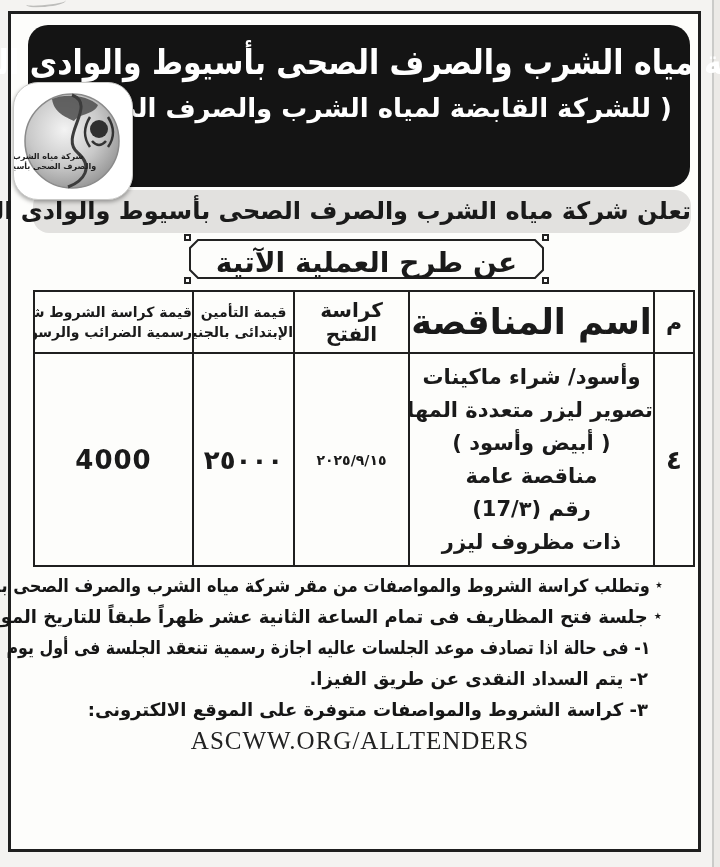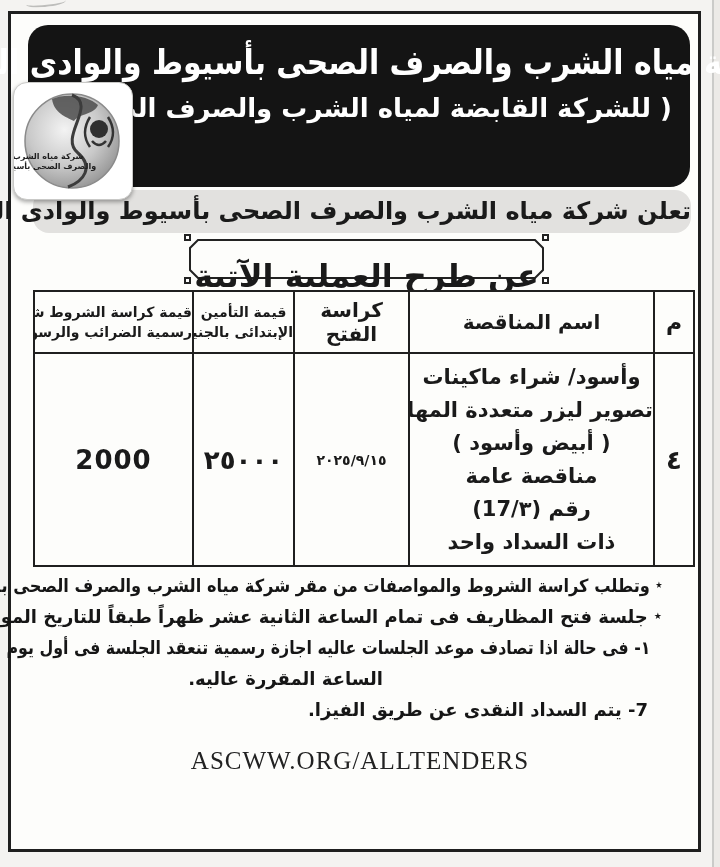--- a/index.html
+++ b/index.html
@@ -26,36 +26,36 @@
   }
   .hd-title {
     margin-top:12px; font-size:34px; font-weight:bold; white-space:nowrap;
     transform:scaleX(.88); transform-origin:center; line-height:50px;
   }
   .hd-sub1 { font-size:21px; font-weight:bold; line-height:30px; margin-top:2px; }
   .hd-sub2 { font-size:26px; font-weight:bold; line-height:38px; margin-top:2px; white-space:nowrap; }
 
   .logo-badge {
     position:absolute; left:2px; top:68px; width:118px; height:116px; z-index:5;
-    background:#ffffff; border-radius:14px; border:1px solid #c9c9c7;
+    background:#ffffff; border-radius:25px; border:1px solid #c9c9c7;
     box-shadow:0 2px 4px rgba(0,0,0,.35);
   }
   .logo-badge svg { display:block; }
 
   
   .announce-band {
     position:absolute; left:22px; top:176px; width:658px; height:43px;
     background:#e2e1df; border-radius:16px;
     font-size:24px; font-weight:bold; line-height:43px; text-align:center; white-space:nowrap;
   }
   .announce-box { position:absolute; left:177px; top:224px; width:357px; height:42px; }
   .announce-box svg.outline { position:absolute; left:0; top:0; }
   .announce-box .subject {
-    position:absolute; left:0; top:17px; width:100%; height:100%;
-    font-size:32px; font-weight:bold; line-height:42px; text-align:center;
+    position:absolute; left:0; top:4px; width:100%; height:100%;
+    font-size:28px; font-weight:bold; line-height:42px; text-align:center;
   }
   .knob { position:absolute; width:7px; height:7px; background:#fff; border:2px solid #222; box-sizing:border-box; }
   .knob.tl { left:-4px; top:-4px; }  .knob.tr { right:-4px; top:-4px; }
   .knob.bl { left:-4px; bottom:-4px; } .knob.br { right:-4px; bottom:-4px; }
 
   
   table.tender {
     position:absolute; left:22px; top:276px; width:660px;
     border-collapse:collapse; table-layout:fixed; direction:rtl;
   }
@@ -64,21 +64,21 @@
     font-weight:bold; padding:0; background:#fdfdfb; overflow:hidden;
   }
   tr.hrow { height:62px; }
   tr.brow { height:213px; }
   col.c-serial  { width:40px; }
   col.c-name    { width:245px; }
   col.c-session { width:115px; }
   col.c-deposit { width:101px; }
   col.c-booklet { width:159px; }
   .th-serial  { font-size:22px; }
-  .th-name    { font-size:20px;margin-top:24px; }
+  .th-name    { font-size:35px;margin-top:24px; }
   .th-session { font-size:20px; }
   .th-small   { font-size:14px; line-height:20px; white-space:nowrap; }
   .td-serial  { font-size:26px; }
   .td-session { font-size:14px; }
   .td-amount  { font-size:26px; letter-spacing:1px; }
   .name-line  { font-size:21px; line-height:33px; white-space:nowrap; }
 
   
   .notes {
     position:absolute; left:5px; top:556px; width:652px;
@@ -88,21 +88,21 @@
   .n-marker { font-size:15px; padding-left:6px; vertical-align:2px; }
   .pr-b  { padding-right:6px; }
   .n-b1  { transform:scaleX(.9); transform-origin:right center; }
   .cont1 { padding-right:150px; }
   .n-i1  { padding-right:20px; transform:scaleX(.88); transform-origin:right center; }
   .cont2 { padding-right:285px; }
   .n-i   { padding-right:20px; }
   .n-url {
     height:31px; line-height:31px; text-align:center; position:relative; left:18px;
     font-family:"Liberation Serif", serif; font-weight:normal; font-size:25px;
-    letter-spacing:1px; direction:ltr; color:#222;margin-top:20px;
+    letter-spacing:1px; direction:ltr; color:#222;
   }
 </style>
 </head>
 <body>
 
 <div class="page">
   <div class="edge-col"></div>
   <div class="edge-line"></div>
   <div class="tear-mark"></div>
 
@@ -172,36 +172,36 @@
       </thead>
       <tbody>
         <tr class="brow">
           <td class="td-serial">٤</td>
           <td>
             <div class="name-line">وأسود/ شراء ماكينات</div>
             <div class="name-line">تصوير ليزر متعددة المهام</div>
             <div class="name-line">( أبيض وأسود )</div>
             <div class="name-line">مناقصة عامة</div>
             <div class="name-line">رقم (17/٣)</div>
-            <div class="name-line">ذات السداد واحد</div>
+            <div class="name-line">ذات مظروف ليزر</div>
           </td>
           <td class="td-session">٢٠٢٥/٩/١٥</td>
           <td class="td-amount">٢٥٠٠٠</td>
-          <td class="td-amount">2000</td>
+          <td class="td-amount">4000</td>
         </tr>
       </tbody>
     </table>
 
     <div class="notes">
       <div class="n-line pr-b n-b1">
         <span class="n-marker">٭</span><span>وتطلب كراسة الشروط والمواصفات من مقر شركة مياه الشرب والصرف الصحى بأسيوط بنزلة عبداللاه</span>
       </div>
       <div class="n-line pr-b">
         <span class="n-marker">٭</span><span>جلسة فتح المظاريف فى تمام الساعة الثانية عشر ظهراً طبقاً للتاريخ الموضح بعاليه.</span>
       </div>
       <div class="n-line n-i1">١- فى حالة اذا تصادف موعد الجلسات عاليه اجازة رسمية تنعقد الجلسة فى أول يوم عمل تالي له وبذات</div>
-      <div class="n-line cont2">الساعة المقررة عاليه.</div>
-      <div class="n-line n-i">7- يتم السداد النقدى عن طريق الفيزا.</div>
+      <div class="n-line n-i">٢- يتم السداد النقدى عن طريق الفيزا.</div>
+      <div class="n-line n-i">٣- كراسة الشروط والمواصفات متوفرة على الموقع الالكترونى:</div>
       <div class="n-url">ASCWW.ORG/ALLTENDERS</div>
     </div>
 
   </div>
 </div>
 
 </body></html>

